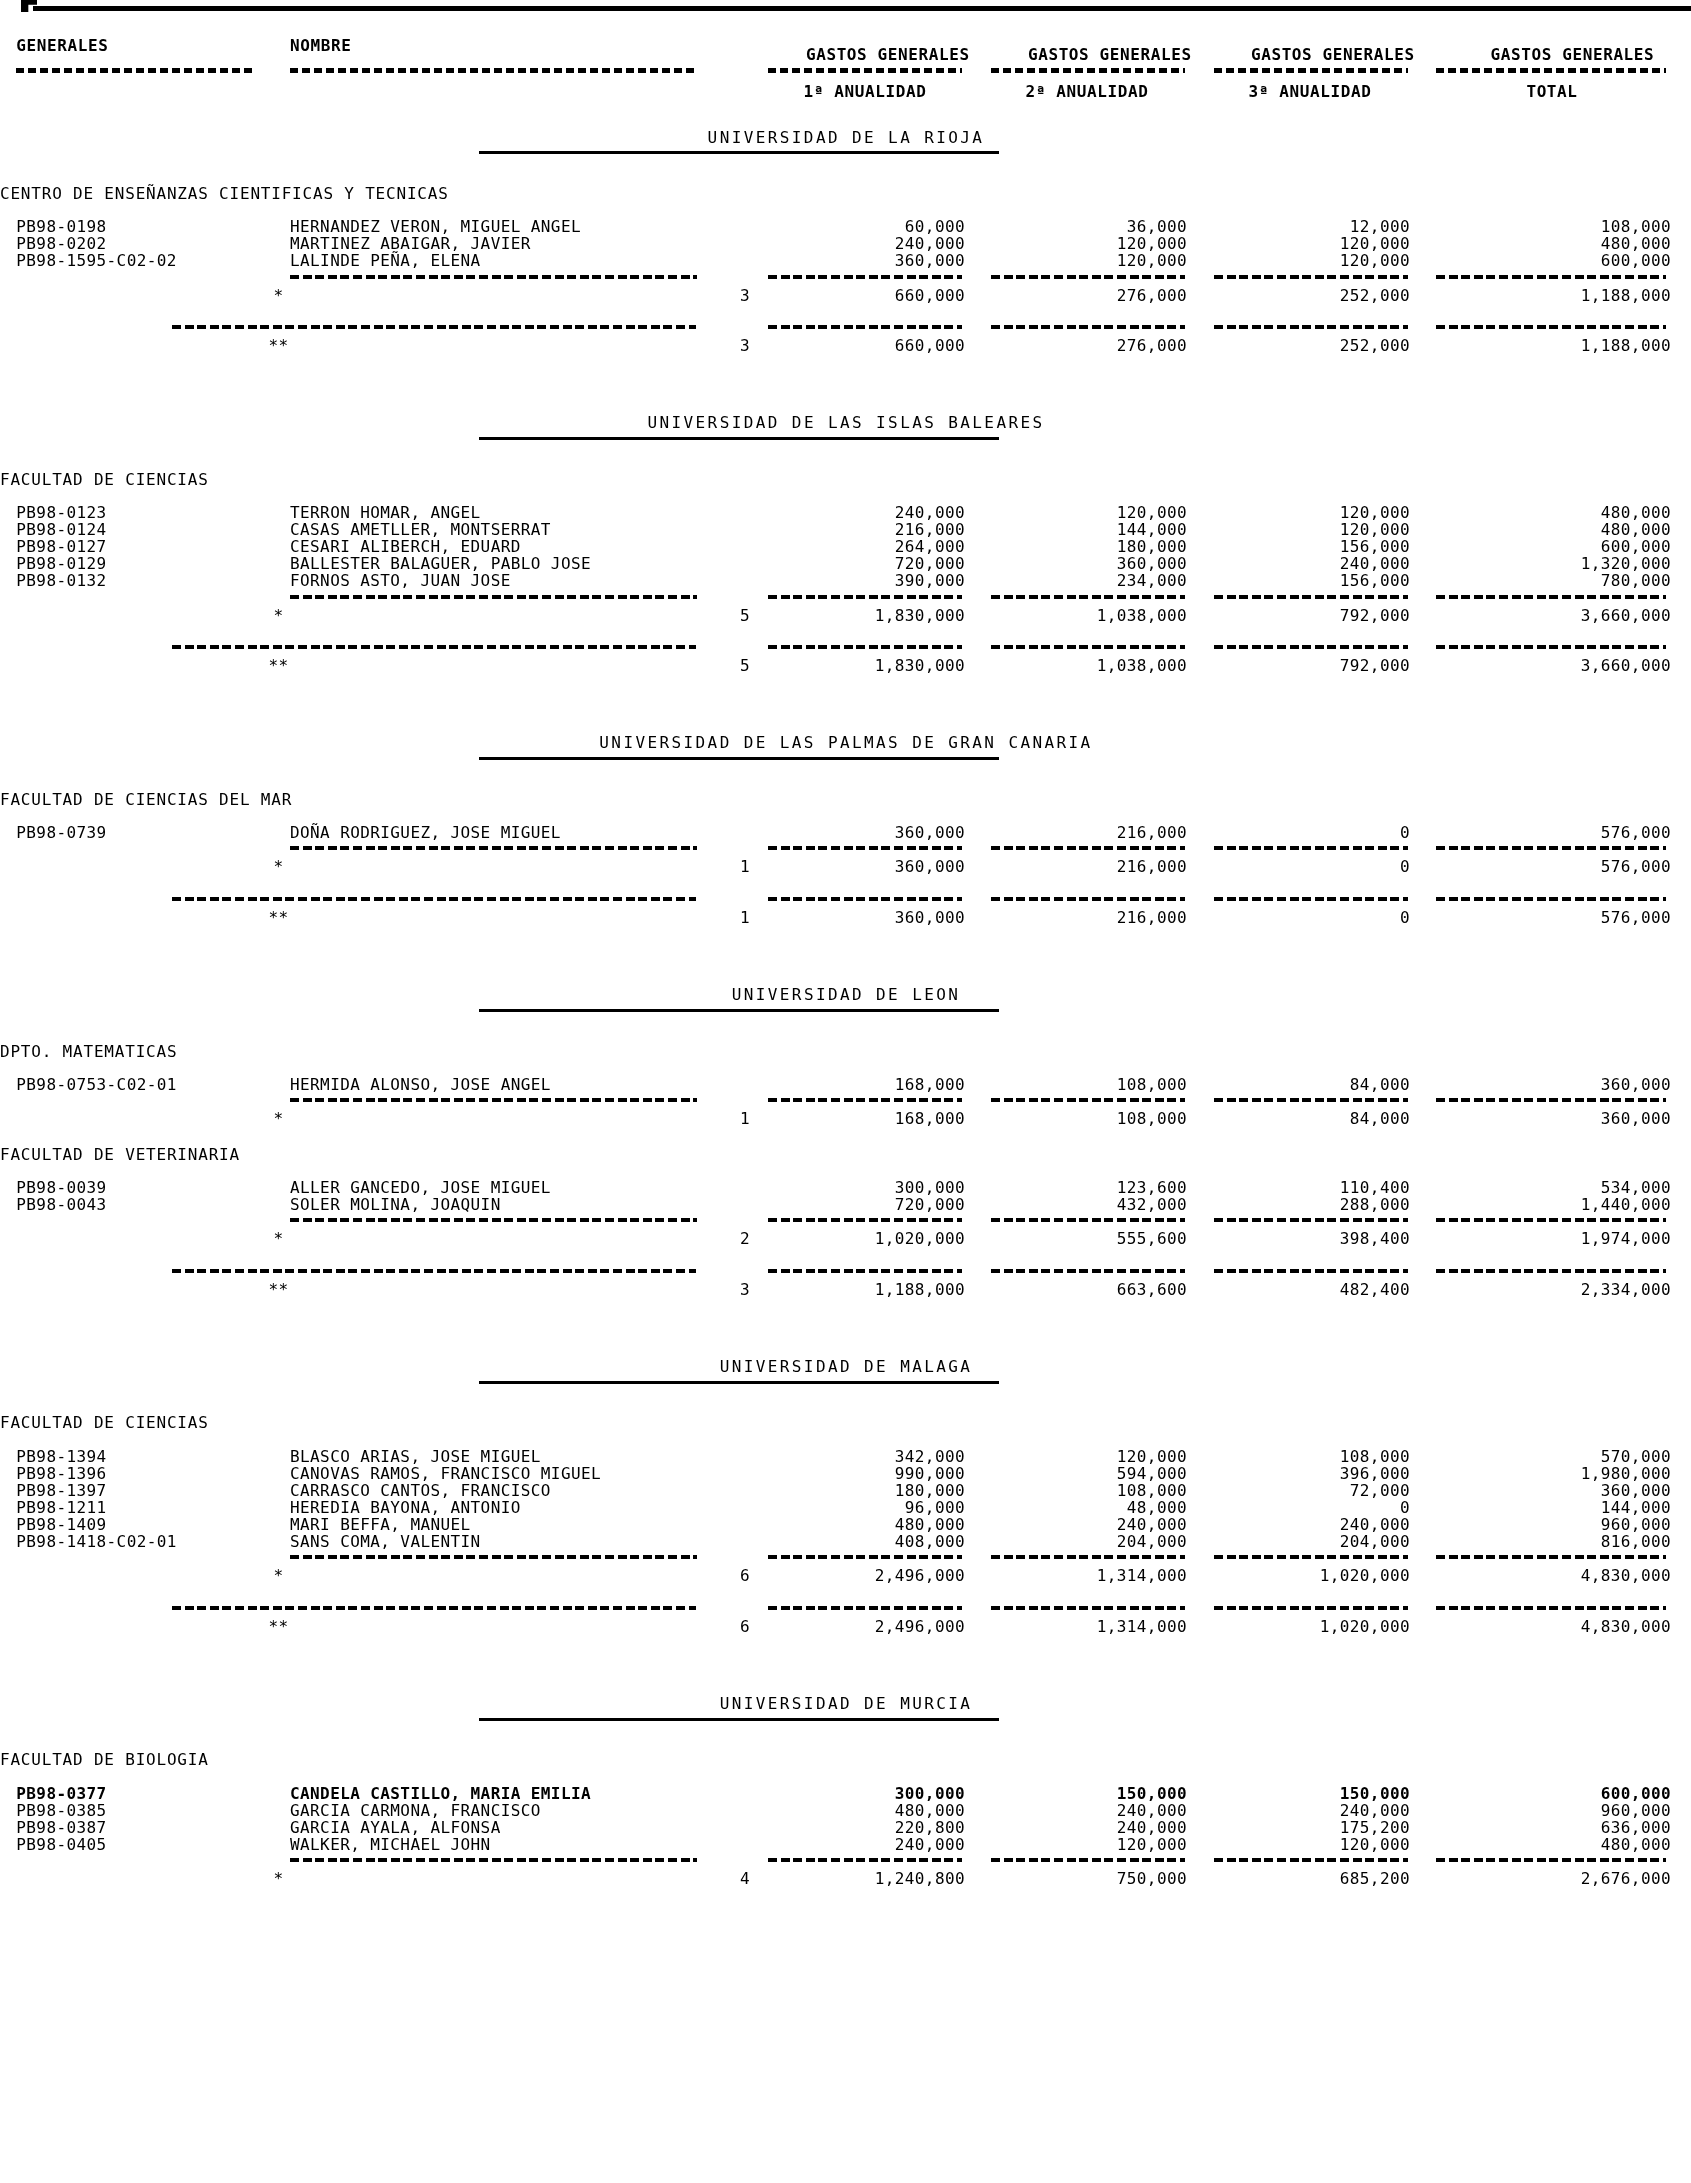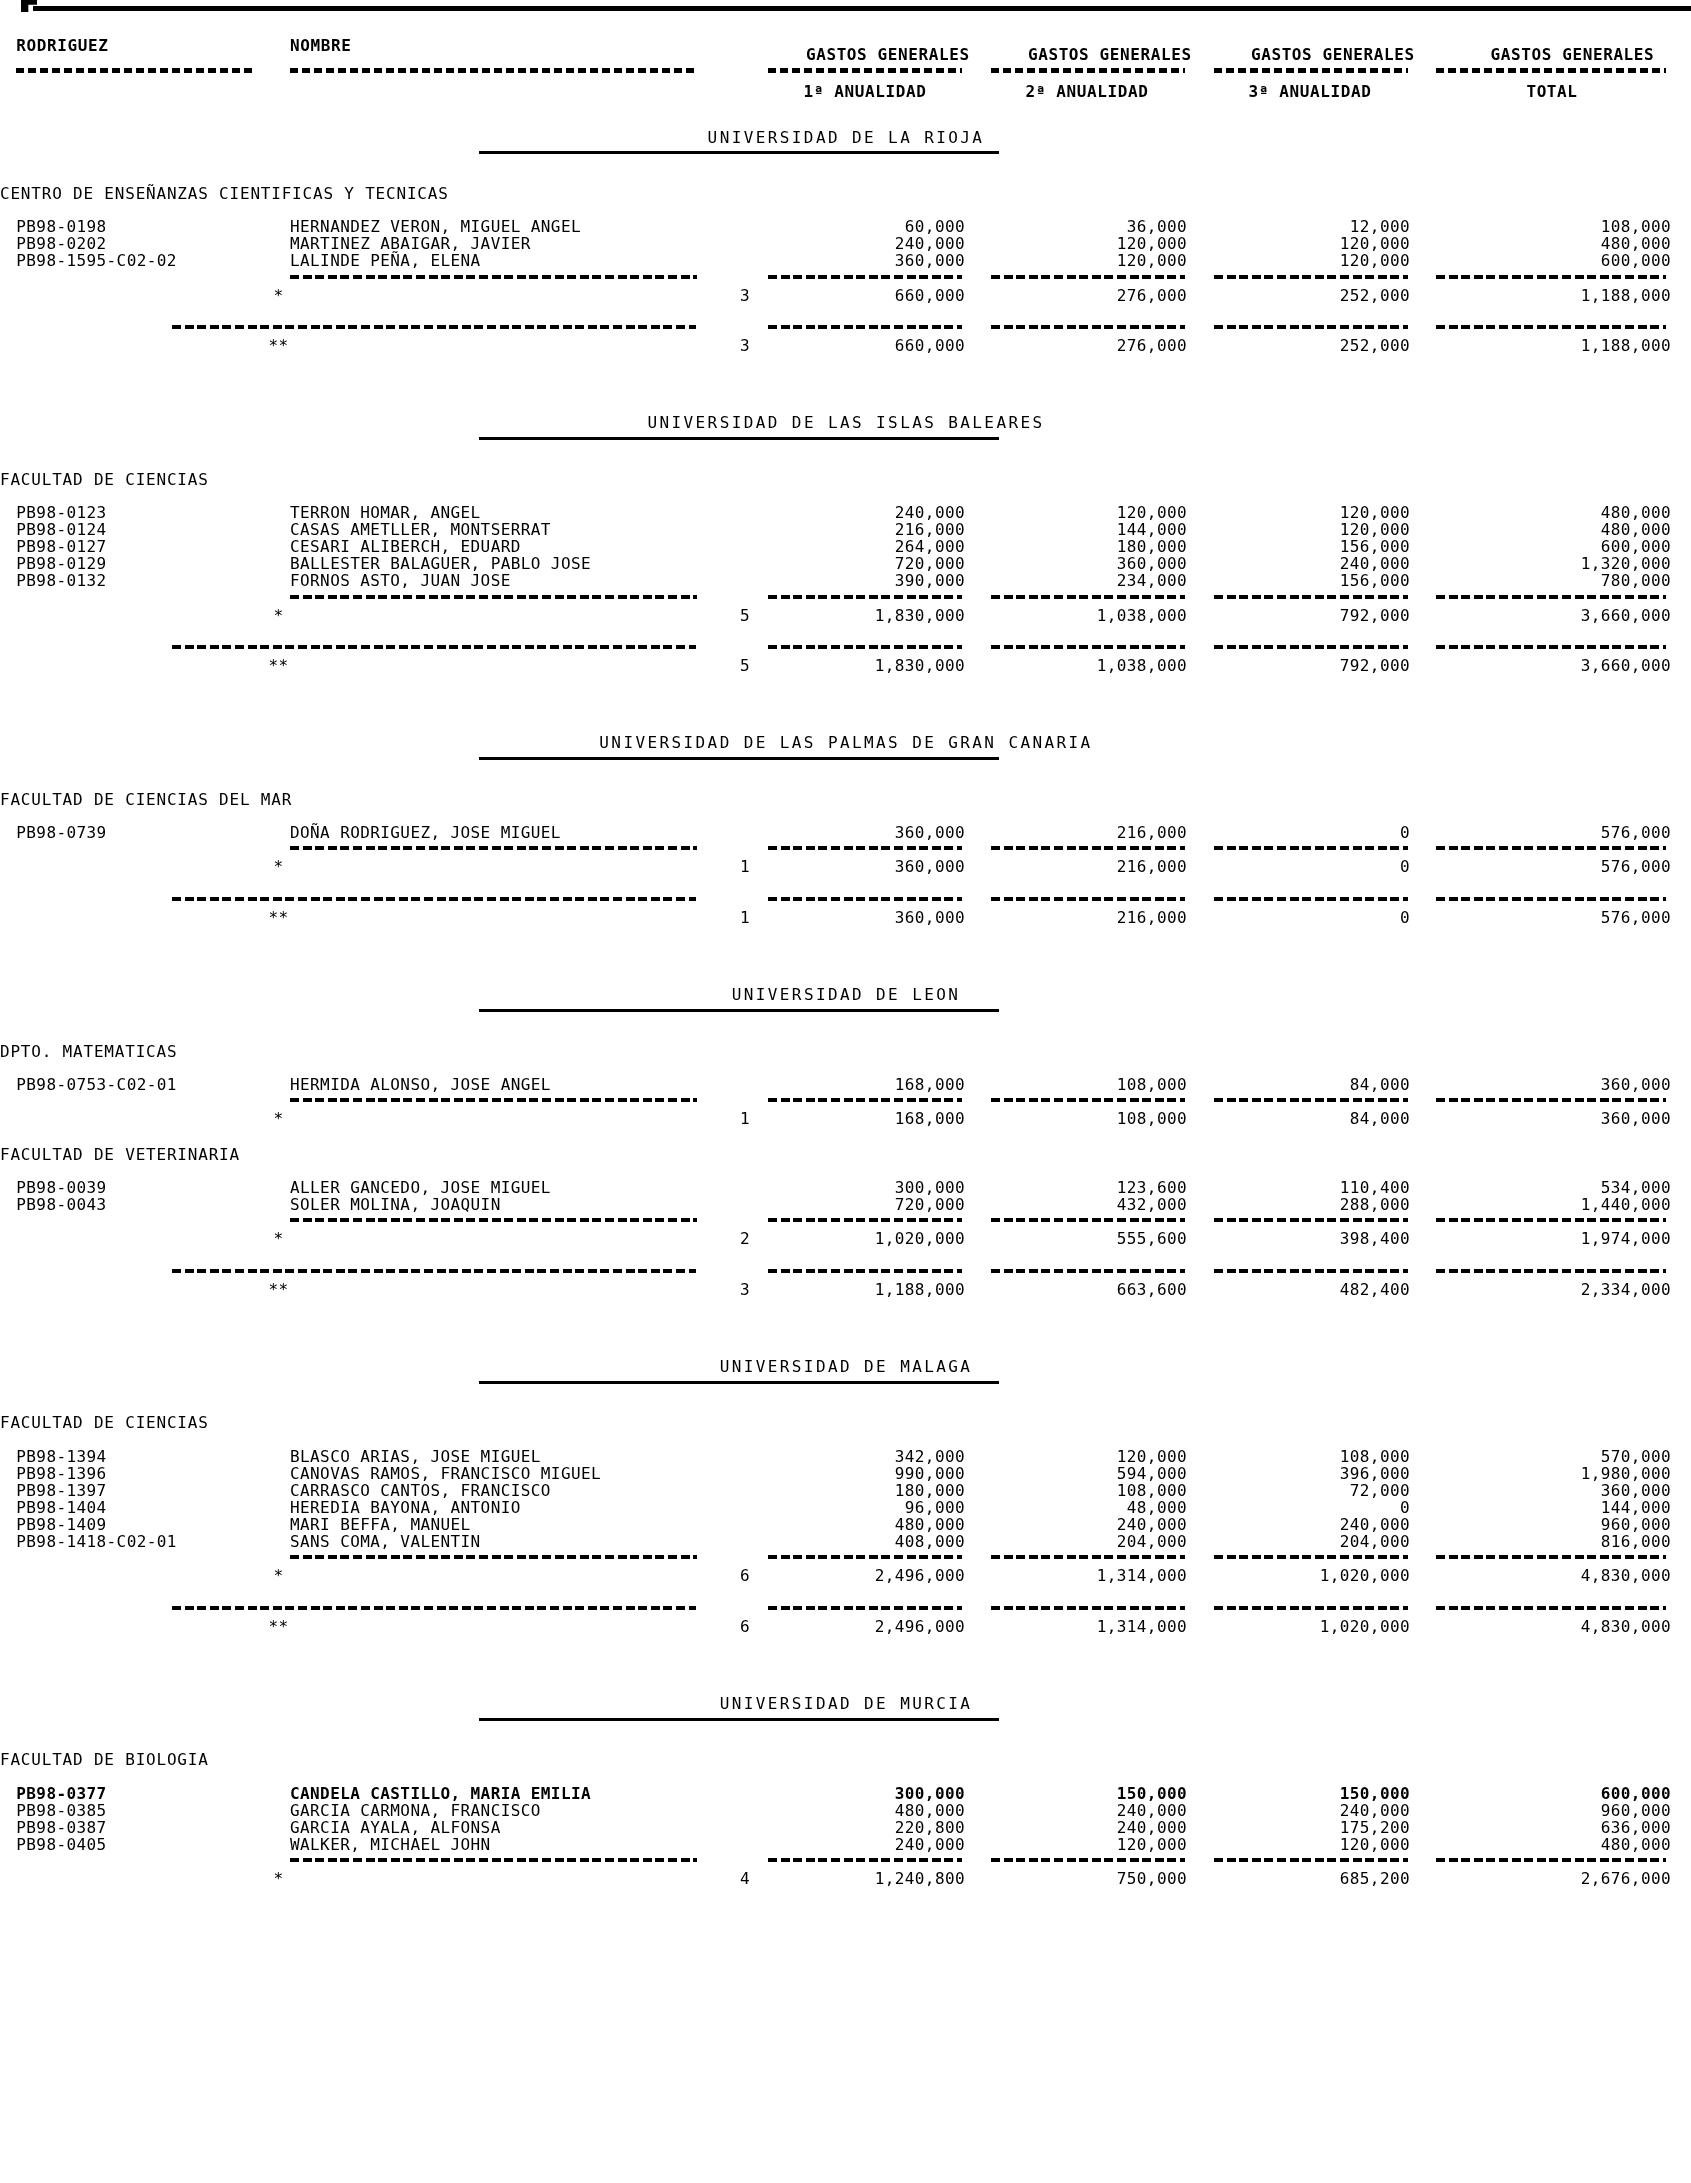--- a/index.html
+++ b/index.html
@@ -129,21 +129,21 @@
   .sep-wide { left: 172px;  width: 524px; }
 </style>
 </head>
 <body>
 
 <div class="top-nick"></div>
 <div class="top-rule"></div>
 
 <div class="page">
 
-  <div class="hdr hdr-ref">RODRIGUEZ</div>
+  <div class="hdr hdr-ref">GENERALES</div>
   <div class="hdr hdr-nom">NOMBRE</div>
 
   <div class="hdr hdr-n1">
     <span>GASTOS GENERALES</span>
     <span class="l2">1ª ANUALIDAD</span>
   </div>
   <div class="hdr hdr-n2">
     <span>GASTOS GENERALES</span>
     <span class="l2">2ª ANUALIDAD</span>
   </div>
@@ -242,21 +242,21 @@
       <div class="sep sep-a2" style="top: 1269px;"></div>
       <div class="sep sep-a3" style="top: 1269px;"></div>
       <div class="sep sep-tot" style="top: 1269px;"></div>
       <div class="row" style="top: 1281px;"><span class="c-star">**</span><span class="c-cnt">3</span><span class="c-a1">1,188,000</span><span class="c-a2">663,600</span><span class="c-a3">482,400</span><span class="c-tot">2,334,000</span></div>
       <div class="uni" style="top: 1357px;">UNIVERSIDAD DE MALAGA</div>
       <div class="uni-rule" style="top: 1381px;"></div>
       <div class="org" style="top: 1413px;">FACULTAD DE CIENCIAS</div>
       <div class="row" style="top: 1448px;"><span class="c-ref">PB98-1394</span><span class="c-name">BLASCO ARIAS, JOSE MIGUEL</span><span class="c-a1">342,000</span><span class="c-a2">120,000</span><span class="c-a3">108,000</span><span class="c-tot">570,000</span></div>
       <div class="row" style="top: 1465px;"><span class="c-ref">PB98-1396</span><span class="c-name">CANOVAS RAMOS, FRANCISCO MIGUEL</span><span class="c-a1">990,000</span><span class="c-a2">594,000</span><span class="c-a3">396,000</span><span class="c-tot">1,980,000</span></div>
       <div class="row" style="top: 1482px;"><span class="c-ref">PB98-1397</span><span class="c-name">CARRASCO CANTOS, FRANCISCO</span><span class="c-a1">180,000</span><span class="c-a2">108,000</span><span class="c-a3">72,000</span><span class="c-tot">360,000</span></div>
-      <div class="row" style="top: 1499px;"><span class="c-ref">PB98-1404</span><span class="c-name">HEREDIA BAYONA, ANTONIO</span><span class="c-a1">96,000</span><span class="c-a2">48,000</span><span class="c-a3">0</span><span class="c-tot">144,000</span></div>
+      <div class="row" style="top: 1499px;"><span class="c-ref">PB98-1211</span><span class="c-name">HEREDIA BAYONA, ANTONIO</span><span class="c-a1">96,000</span><span class="c-a2">48,000</span><span class="c-a3">0</span><span class="c-tot">144,000</span></div>
       <div class="row" style="top: 1516px;"><span class="c-ref">PB98-1409</span><span class="c-name">MARI BEFFA, MANUEL</span><span class="c-a1">480,000</span><span class="c-a2">240,000</span><span class="c-a3">240,000</span><span class="c-tot">960,000</span></div>
       <div class="row" style="top: 1533px;"><span class="c-ref">PB98-1418-C02-01</span><span class="c-name">SANS COMA, VALENTIN</span><span class="c-a1">408,000</span><span class="c-a2">204,000</span><span class="c-a3">204,000</span><span class="c-tot">816,000</span></div>
       <div class="sep sep-name" style="top: 1555px;"></div>
       <div class="sep sep-a1" style="top: 1555px;"></div>
       <div class="sep sep-a2" style="top: 1555px;"></div>
       <div class="sep sep-a3" style="top: 1555px;"></div>
       <div class="sep sep-tot" style="top: 1555px;"></div>
       <div class="row" style="top: 1567px;"><span class="c-star">*</span><span class="c-cnt">6</span><span class="c-a1">2,496,000</span><span class="c-a2">1,314,000</span><span class="c-a3">1,020,000</span><span class="c-tot">4,830,000</span></div>
       <div class="sep sep-wide" style="top: 1606px;"></div>
       <div class="sep sep-a1" style="top: 1606px;"></div>

